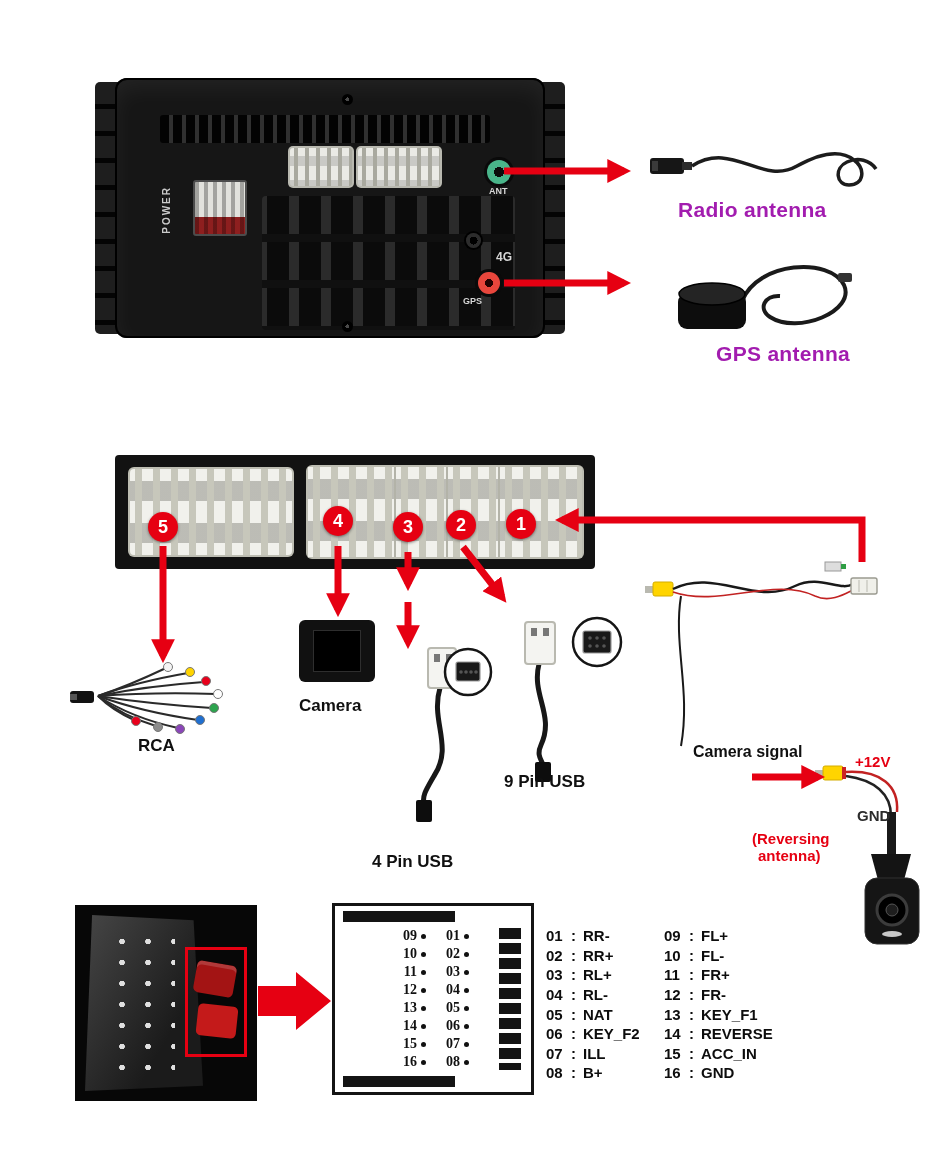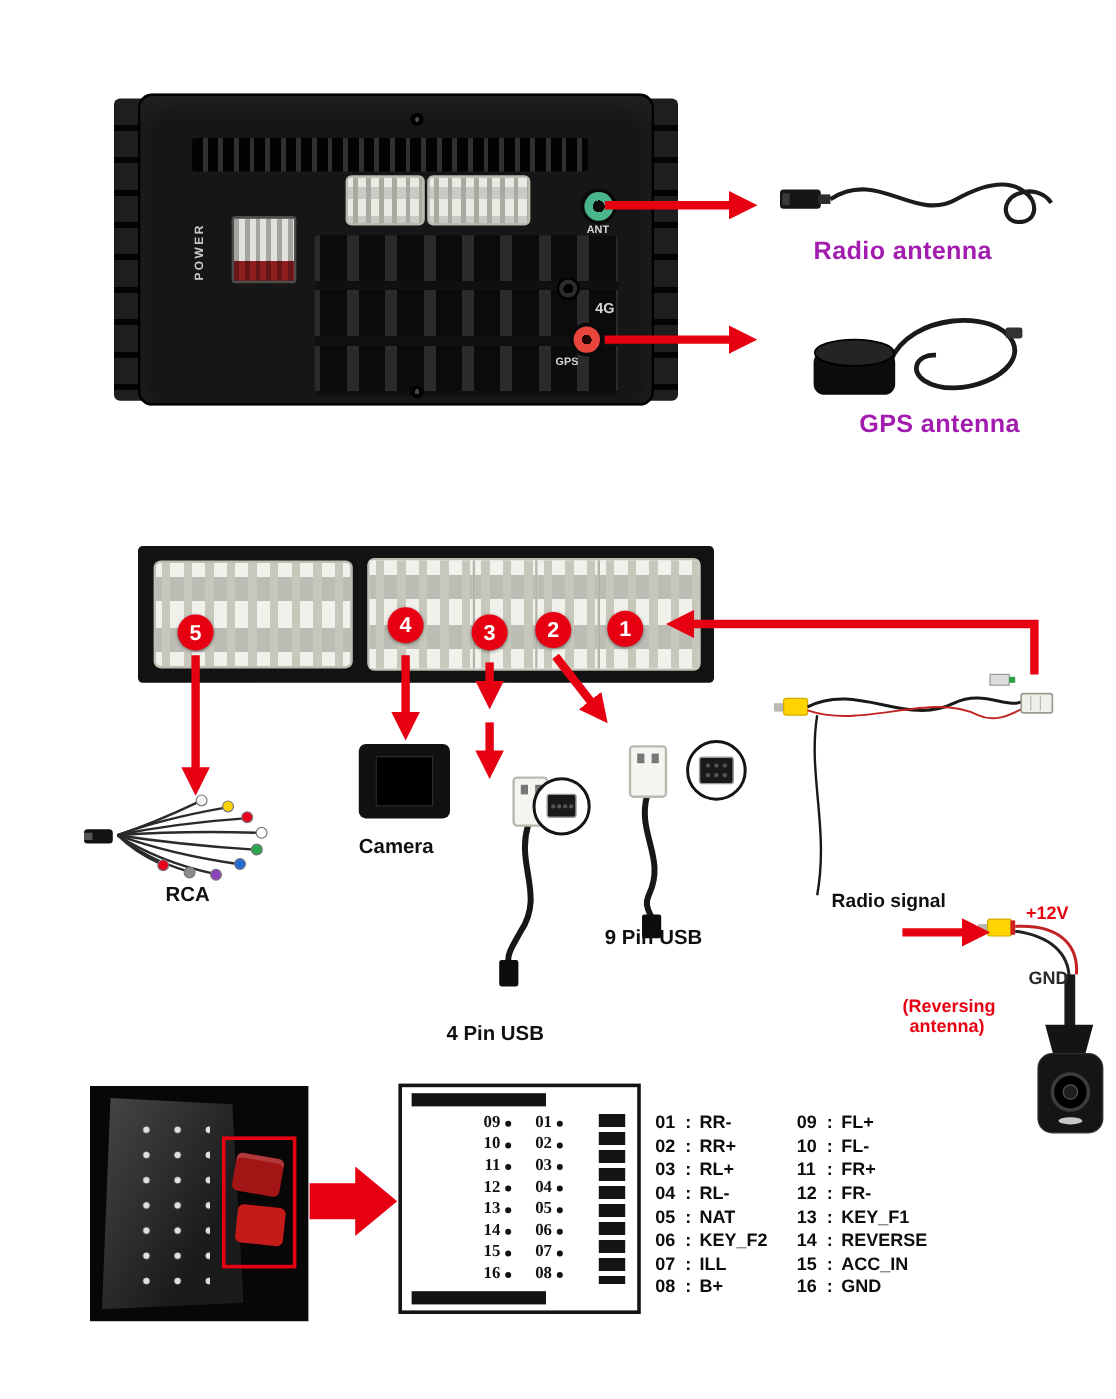--- a/index.html
+++ b/index.html
@@ -232,21 +232,21 @@
     <rect x="8" y="32" width="20" height="14" rx="2" fill="#ffd400" stroke="#d4ac00"></rect>
     <path d="M28,39 C70,18 110,56 150,36 C175,24 195,42 208,34" stroke="#191919" stroke-width="2.5" fill="none"></path>
     <path d="M28,42 C75,58 130,26 170,46 C185,53 200,44 208,40" stroke="#c22222" stroke-width="1.6" fill="none"></path>
     <rect x="180" y="12" width="16" height="9" fill="#dddddd" stroke="#999"></rect>
     <rect x="196" y="14" width="5" height="5" fill="#2f9e44"></rect>
     <rect x="206" y="28" width="26" height="16" rx="2" fill="#f0f0ea" stroke="#9a9a90" stroke-width="1.4"></rect>
     <line x1="214" y1="30" x2="214" y2="42" stroke="#b9b9b0"></line>
     <line x1="222" y1="30" x2="222" y2="42" stroke="#b9b9b0"></line>
     <path d="M36,46 C28,95 46,140 36,196" stroke="#191919" stroke-width="2" fill="none"></path>
   </svg>
-  <div class="abs small-label" style="left:693px; top:743px;">Radio signal</div>
+  <div class="abs small-label" style="left:693px; top:743px;">Camera signal</div>
 
   <svg class="abs" style="left:815px; top:758px;" width="112" height="205" viewBox="0 0 112 205">
     <rect x="0" y="12" width="9" height="7" fill="#b9b9b0"></rect>
     <rect x="8" y="8" width="20" height="14" rx="2" fill="#ffd400" stroke="#d4ac00"></rect>
     <rect x="27" y="9" width="4" height="12" fill="#cc2222"></rect>
     <path d="M31,14 C66,12 84,28 82,54" stroke="#c22222" stroke-width="2.5" fill="none"></path>
     <path d="M31,18 C60,22 76,36 76,58" stroke="#222222" stroke-width="2.5" fill="none"></path>
     <rect x="72" y="54" width="9" height="46" fill="#191919"></rect>
     <path d="M56,96 h40 l-7,26 h-26 z" fill="#141414"></path>
     <rect x="50" y="120" width="54" height="66" rx="12" fill="#151515" stroke="#303030"></rect>

